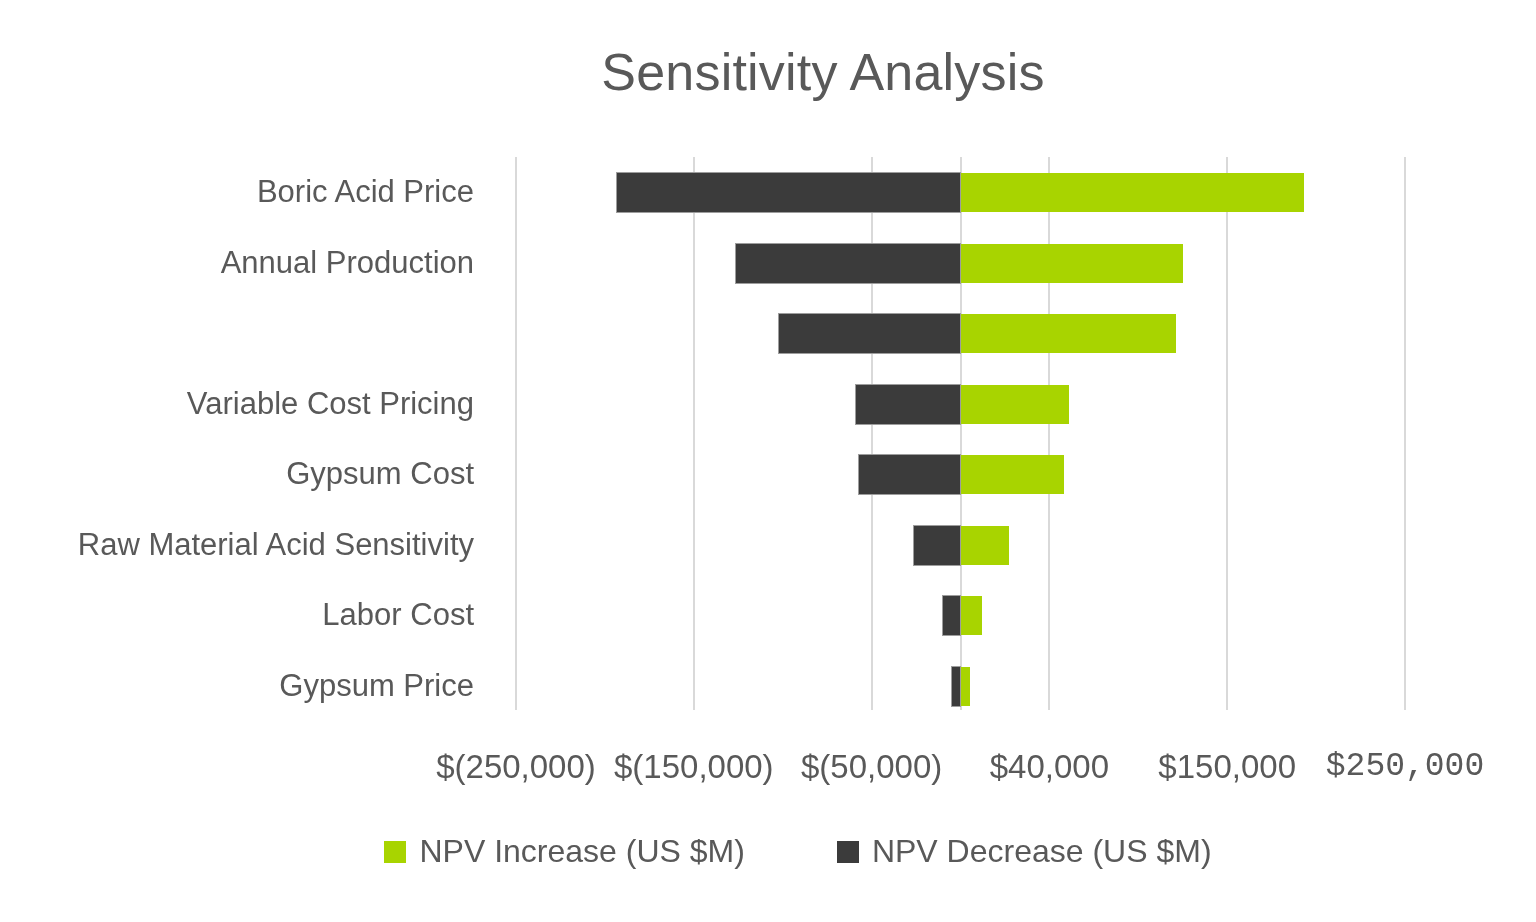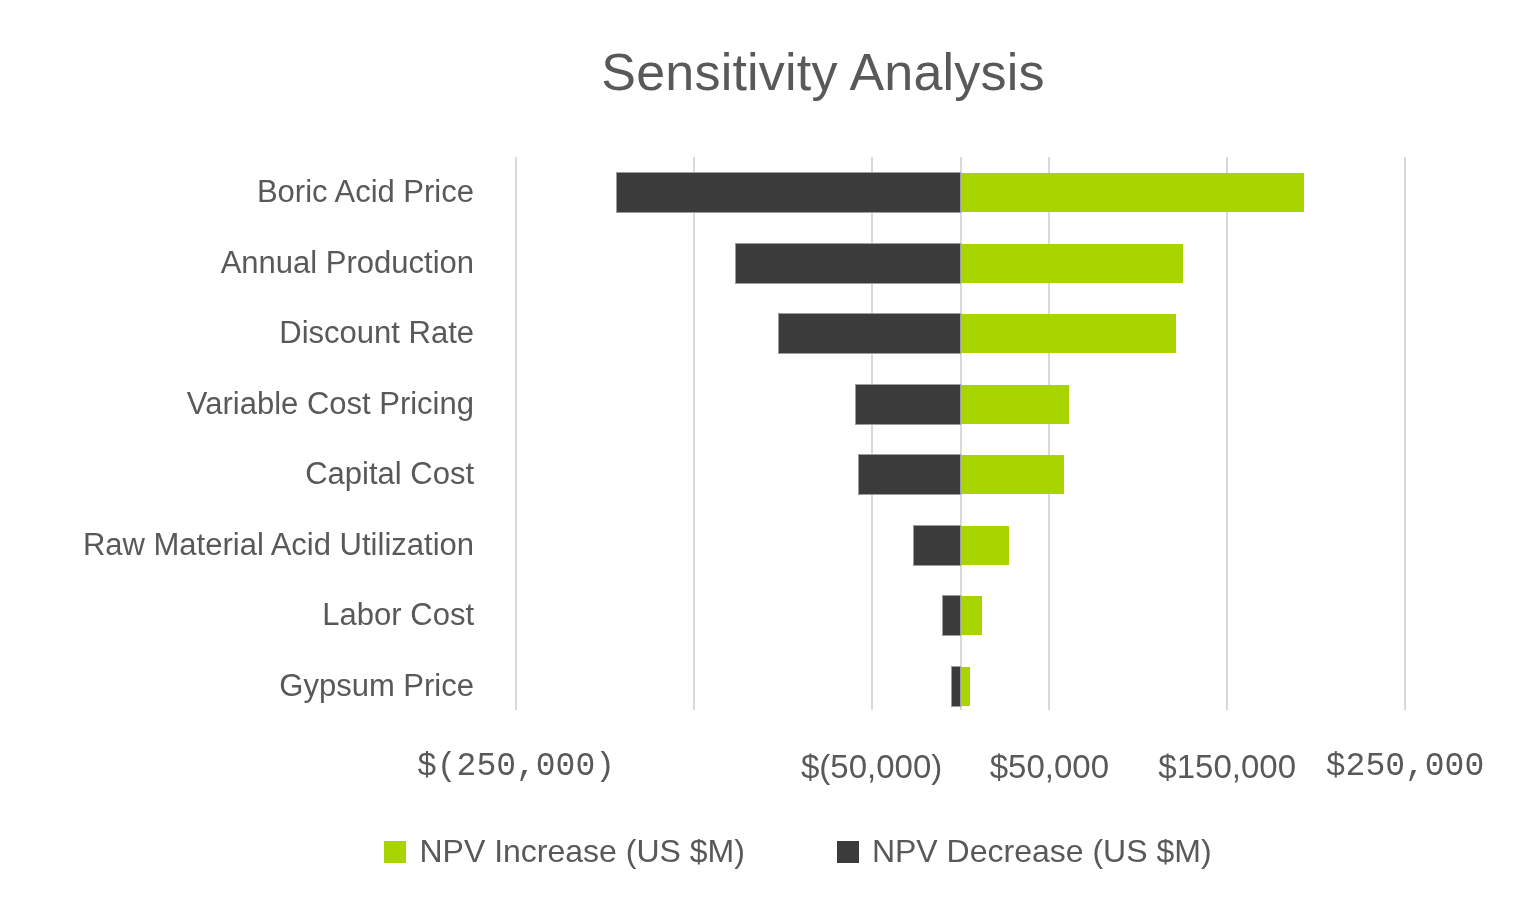--- a/index.html
+++ b/index.html
@@ -150,24 +150,23 @@
 </head>
 <body>
 
 <div id="chart-root">
 
   <div class="chart-title">Sensitivity Analysis</div>
 
   <div class="cat-labels">
       <div class="cat-label" style="top: 0px;">Boric Acid Price</div>
       <div class="cat-label" style="top: 70.5px;">Annual Production</div>
-      <div class="cat-label" style="top: 141px;">Discount Rate</div>
       <div class="cat-label" style="top: 211.5px;">Variable Cost Pricing</div>
-      <div class="cat-label" style="top: 282px;">Capital Cost</div>
-      <div class="cat-label" style="top: 352.5px;">Raw Material Acid Utilization</div>
+      <div class="cat-label" style="top: 282px;">Gypsum Cost</div>
+      <div class="cat-label" style="top: 352.5px;">Raw Material Acid Sensitivity</div>
       <div class="cat-label" style="top: 423px;">Labor Cost</div>
       <div class="cat-label" style="top: 493.5px; margin-left: 7px;">Gypsum Price</div>
     </div>
 
   <div id="plot">
     <div class="gridlines">
         <div class="gridline" style="left: -1px;"></div>
         <div class="gridline" style="left: 176.8px;"></div>
         <div class="gridline" style="left: 354.6px;"></div>
         <div class="gridline axis-zero" style="left: 443.5px;"></div>
@@ -205,23 +204,24 @@
           <div class="bar pos" title="Labor Cost" style="left: 444.5px; width: 21.336px;"></div>
         </div>
         <div class="bar-row" style="top: 493.5px;">
           <div class="bar neg" title="Gypsum Price" style="left: 436.499px; width: 8.001px;"></div>
           <div class="bar pos" title="Gypsum Price" style="left: 444.5px; width: 9.779px;"></div>
         </div>
       </div>
   </div>
 
   <div class="xtick-labels">
-      <div class="xtick" style="left: 516px; font-family: Liberation Mono, monospace;">$(250,000)</div>
+      <div class="xtick" style="left: 516px;">$(250,000)</div>
+      <div class="xtick" style="left: 693.8px;">$(150,000)</div>
       <div class="xtick" style="left: 871.6px;">$(50,000)</div>
-      <div class="xtick" style="left: 1049.4px;">$50,000</div>
+      <div class="xtick" style="left: 1049.4px;">$40,000</div>
       <div class="xtick" style="left: 1227.2px;">$150,000</div>
       <div class="xtick" style="left: 1405px; font-family: Liberation Mono, monospace;">$250,000</div>
     </div>
 
   <div class="legend">
       <div class="legend-item">
         <span class="legend-swatch" style="background: rgb(168, 212, 0);"></span>
         <span class="legend-text">NPV Increase (US $M)</span>
       </div>
       <div class="legend-item">

